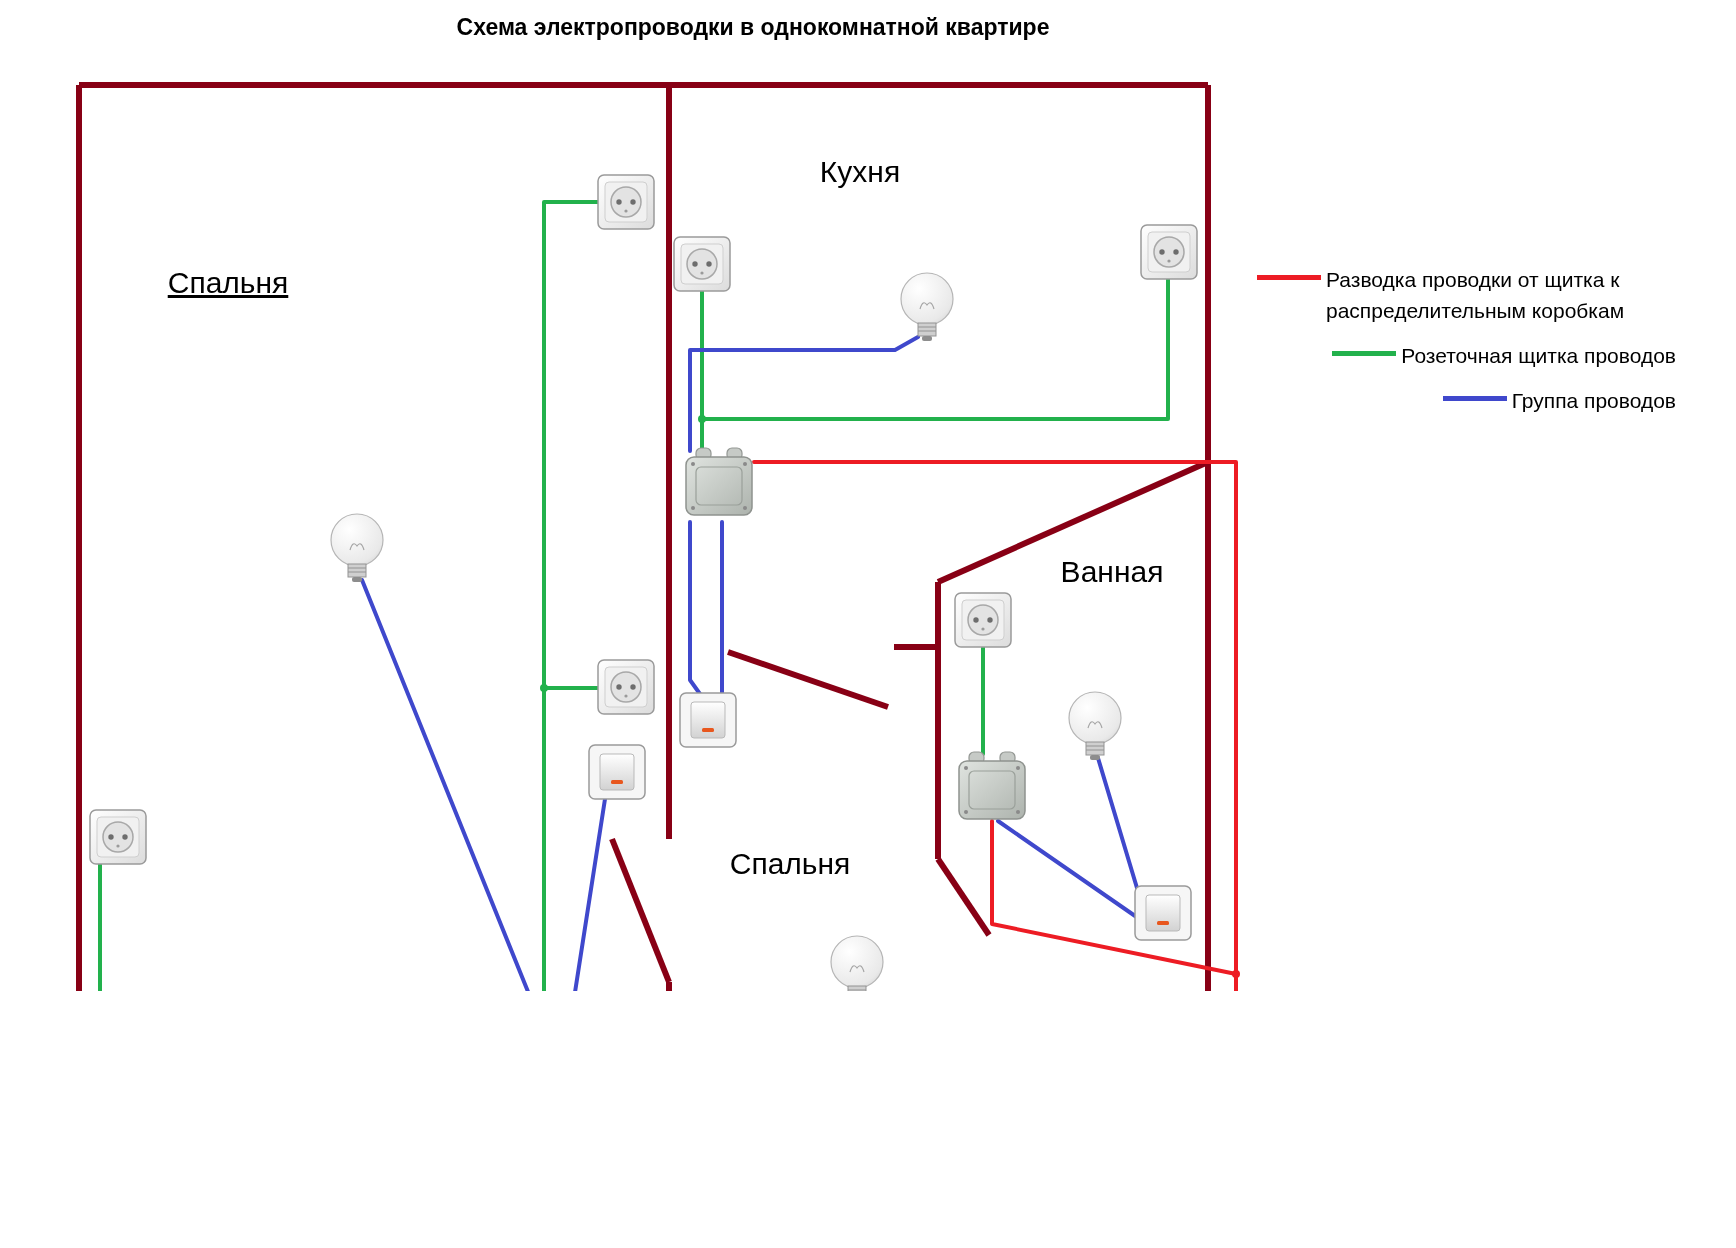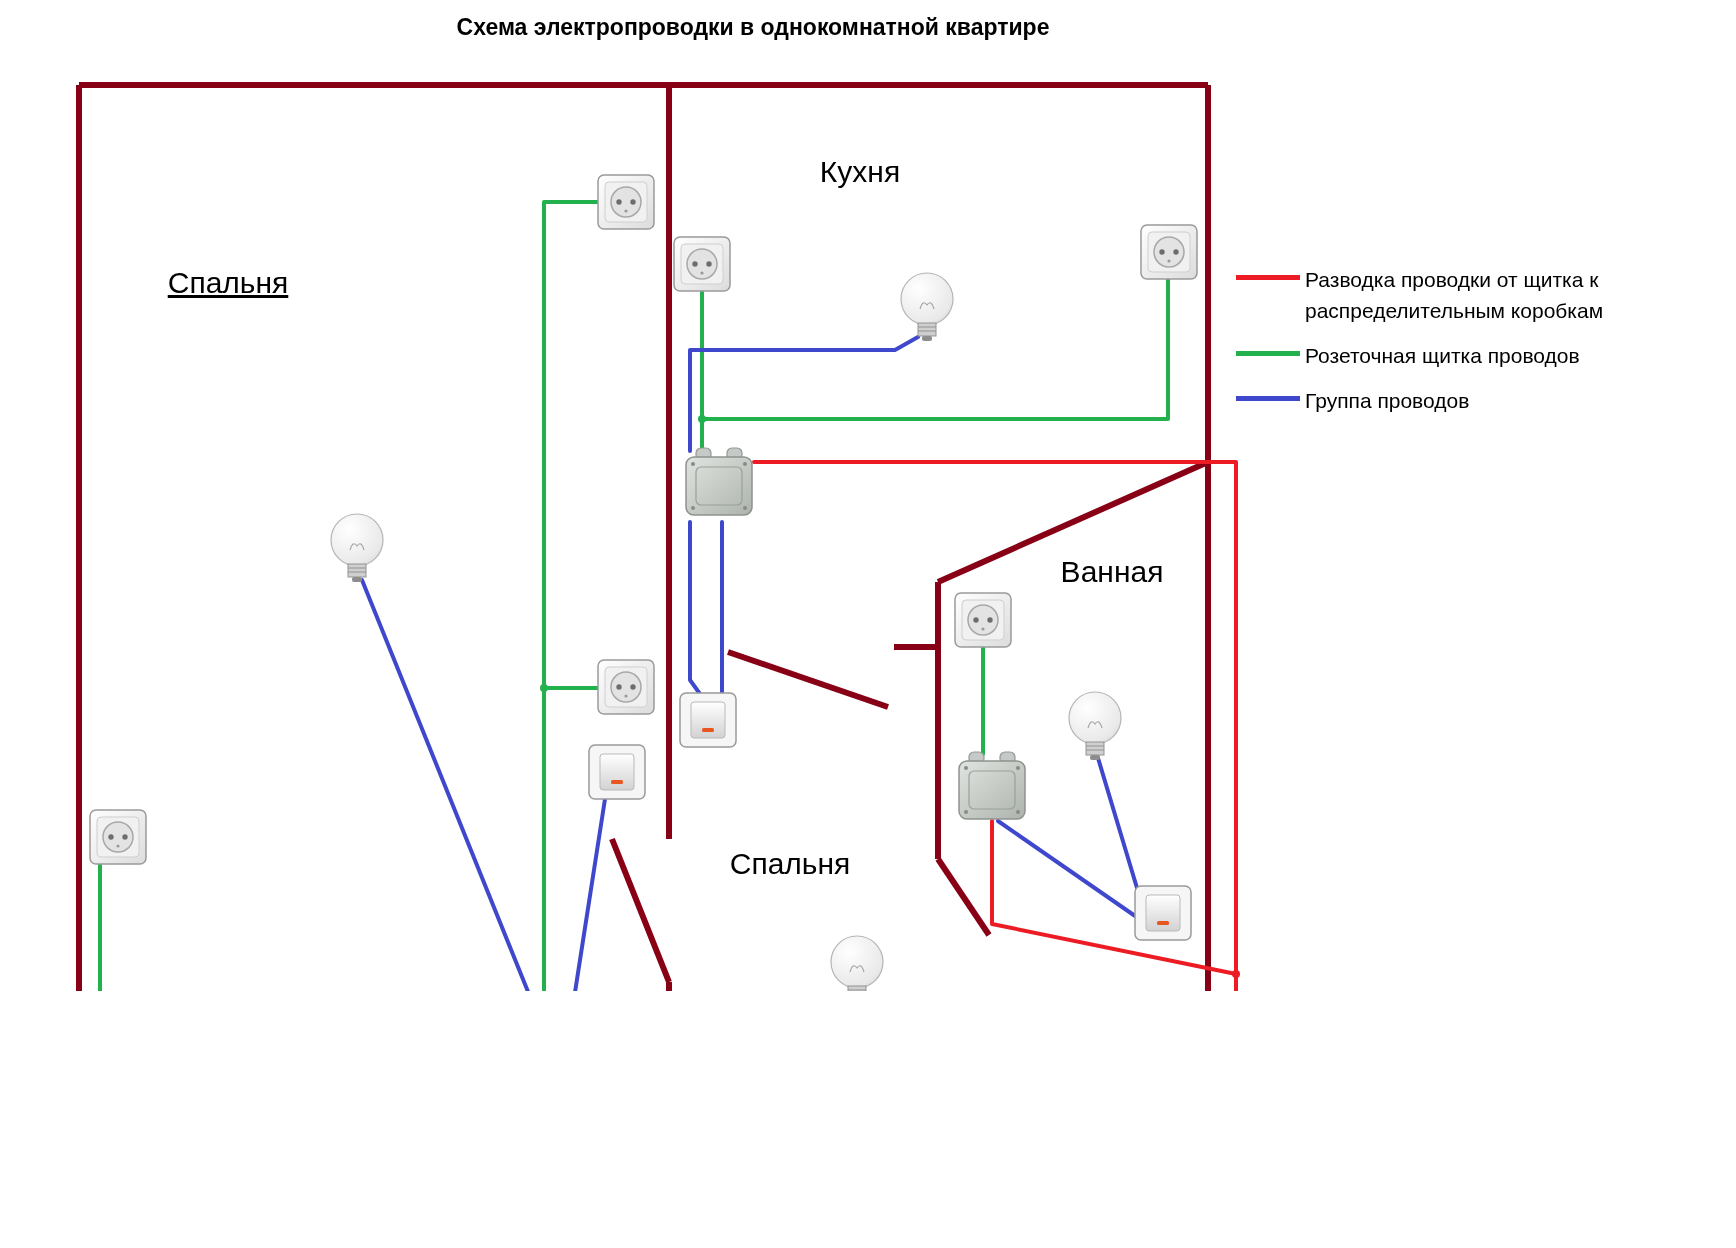--- a/index.html
+++ b/index.html
@@ -15,21 +15,21 @@
   .dot-p{fill:var(--power,#ed1c24);}
   .dot-s{fill:var(--sockets,#22b14c);}
   .dot-l{fill:var(--lighting,#3f48cc);}
   .dot-w{fill:var(--wall,#880015);}
 
   .title{position:absolute;top:14px;left:753px;transform:translateX(-50%);
          font-size:23px;font-weight:600;white-space:nowrap;}
   .room-label{position:absolute;transform:translate(-50%,-50%);font-size:30px;white-space:nowrap;}
 
   .legend{position:absolute;left:1236px;top:264px;width:440px;}
-  .legend-row{display:flex;align-items:flex-start;margin-bottom:14px;}
+  .legend-row{display:flex;align-items:flex-start;margin-bottom:14px;justify-content:flex-end;}
   .legend-line{width:64px;height:5px;margin-top:11px;flex:0 0 64px;background:#000;}
   .legend-text{margin-left:5px;font-size:21px;line-height:1.48;max-width:350px;}
 </style>
 </head>
 <body>
 
 <div class="stage">
 
   <svg width="1736" height="1248" viewBox="0 0 1736 1248">
     <defs>

